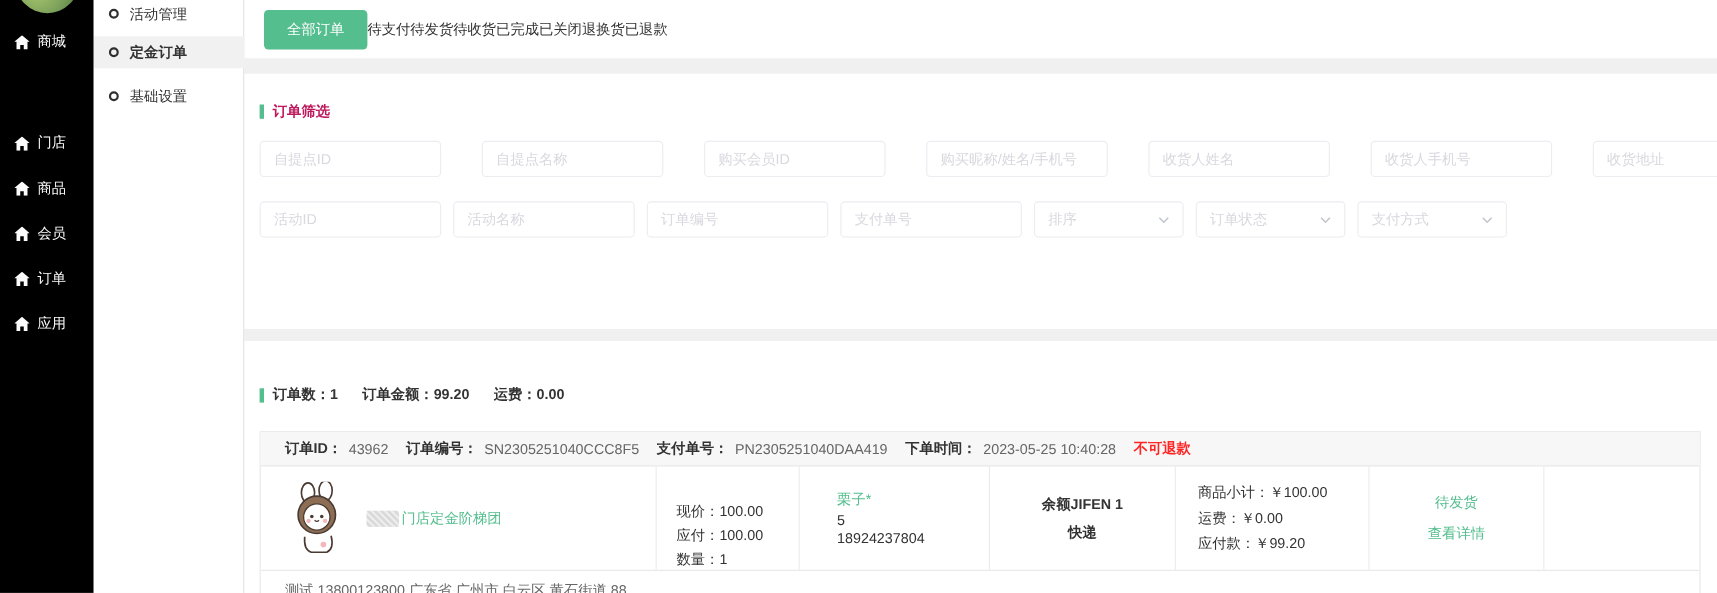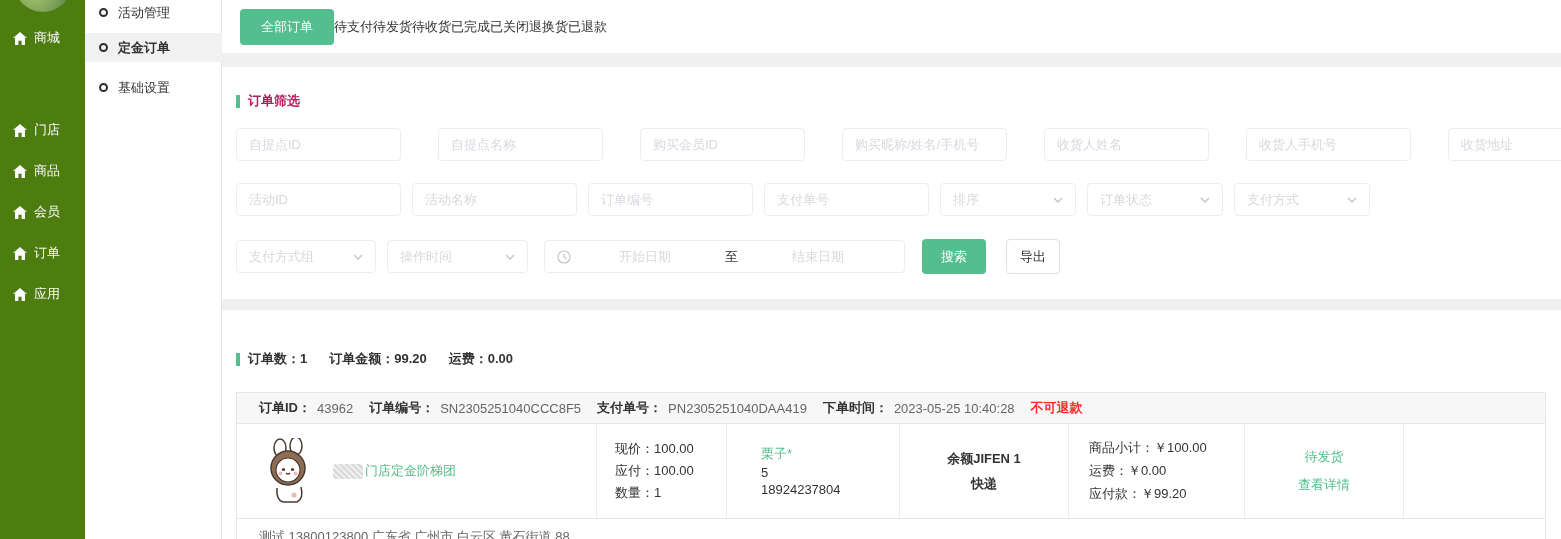--- a/index.html
+++ b/index.html
@@ -3,21 +3,21 @@
 <meta charset="utf-8">
 <style>
   * { margin:0; padding:0; box-sizing:border-box; }
   html,body { width:1561px; height:539px; }
   body {
     position:relative; overflow:hidden;
     font-family:"Liberation Sans","DejaVu Sans",sans-serif;
     font-size:13px; color:#333; background:#f0f0f0;
   }
   
-  .dark-sidebar { position:absolute; left:0; top:0; width:85px; height:539px; background:#4d7c0f; z-index:6; }
+  .dark-sidebar { position:absolute; left:0; top:0; width:85px; height:539px; background:#000000; z-index:6; }
   .logo { position:absolute; left:14px; top:-46px; width:58px; height:58px; border-radius:50%;
           background:radial-gradient(circle at 35% 65%, #a8c66c 0%, #7ba05b 45%, #3e5a2a 100%); }
   .nav-item { position:absolute; left:0; width:85px; height:28px; display:flex; align-items:center; gap:7px;
               padding-left:13px; color:#fbfbfb; cursor:pointer; }
   .nav-item svg { flex:0 0 auto; }
   
   .sub-sidebar { position:absolute; left:85px; top:0; width:137px; height:539px; background:#fff;
                  border-right:1px solid #e4e4e4; z-index:5; }
   .sub-item { position:absolute; left:0; width:137px; height:29px; display:flex; align-items:center; gap:10px;
               padding-left:14px; color:#333; cursor:pointer; }
@@ -58,21 +58,21 @@
   .summary .pair { margin-right:14px; }
   .order-card { position:absolute; top:82px; left:14px; width:1310px; border:1px solid #e7e7e7; background:#fff; }
   .order-header { height:31px; background:#f7f7f7; border-bottom:1px solid #e7e7e7;
                   display:flex; align-items:center; padding-left:22px; gap:6px; white-space:nowrap; }
   .order-header b { color:#333; margin-left:10px; }
   .order-header span.v { color:#666; }
   .order-header .refund { color:var(--danger); font-weight:bold; margin-left:10px; }
   .order-body { display:flex; height:94px; }
   .cell { border-right:1px solid #ebebeb; height:100%; }
   .c-product { width:360px; display:flex; align-items:center; padding-left:26px; gap:16px; }
-  .c-price   { width:130px; display:flex; flex-direction:column; justify-content:center; padding-left:18px; gap:4px; }
+  .c-price   { width:130px; display:flex; flex-direction:column; justify-content:flex-end; padding-left:18px; gap:4px; }
   .c-buyer   { width:173px; display:flex; flex-direction:column; justify-content:center; padding-left:34px; gap:2px; }
   .c-pay     { width:169px; display:flex; flex-direction:column; justify-content:center; align-items:center; gap:7px; font-weight:bold; }
   .c-amount  { width:176px; display:flex; flex-direction:column; justify-content:center; padding-left:20px; gap:5px; }
   .c-status  { width:159px; display:flex; flex-direction:column; justify-content:center; align-items:center; gap:10px; }
   .c-empty   { flex:1; border-right:none; }
   .green { color:var(--accent); }
   .link { color:var(--accent); cursor:pointer; }
   .redact { display:inline-block; width:30px; height:15px; vertical-align:-2px; margin-right:2px; border-radius:2px;
             background:linear-gradient(45deg,#d9d9d9 25%,#efefef 25%,#efefef 50%,#d9d9d9 50%,#d9d9d9 75%,#efefef 75%);
             background-size:6px 6px; }
@@ -188,45 +188,20 @@
           </svg>
       </div>
       <div class="fselect">
         <span>支付方式</span>
         <svg width="10" height="6" viewBox="0 0 10 6">
             <path d="M1 1 L5 5 L9 1" stroke="#c0c4cc" stroke-width="1.4" fill="none"></path>
           </svg>
       </div>
     </div>
 
-    <div class="frow frow3">
-      <div class="fselect w140">
-        <span>支付方式组</span>
-        <svg width="10" height="6" viewBox="0 0 10 6">
-            <path d="M1 1 L5 5 L9 1" stroke="#c0c4cc" stroke-width="1.4" fill="none"></path>
-          </svg>
-      </div>
-      <div class="fselect w141">
-        <span>操作时间</span>
-        <svg width="10" height="6" viewBox="0 0 10 6">
-            <path d="M1 1 L5 5 L9 1" stroke="#c0c4cc" stroke-width="1.4" fill="none"></path>
-          </svg>
-      </div>
-      <div class="daterange">
-        <svg width="14" height="14" viewBox="0 0 14 14">
-            <circle cx="7" cy="7" r="6" fill="none" stroke="#c0c4cc" stroke-width="1.2"></circle>
-            <path d="M7 3.5 L7 7 L9.5 8.5" fill="none" stroke="#c0c4cc" stroke-width="1.2"></path>
-          </svg>
-        <input class="dinput" placeholder="开始日期" style="">
-        <span class="dsep">至</span>
-        <input class="dinput" placeholder="结束日期" style="">
-      </div>
-      <button class="btn btn-search">搜索</button>
-      <button class="btn btn-export">导出</button>
-    </div>
   </div>
 
   <div class="card card-results">
     <div class="summary">
       <span class="bar"></span>
       <span class="pair"><span>订单数：</span><span>1</span></span>
       <span class="pair"><span>订单金额：</span><span>99.20</span></span>
       <span class="pair"><span>运费：</span><span>0.00</span></span>
     </div>
 

